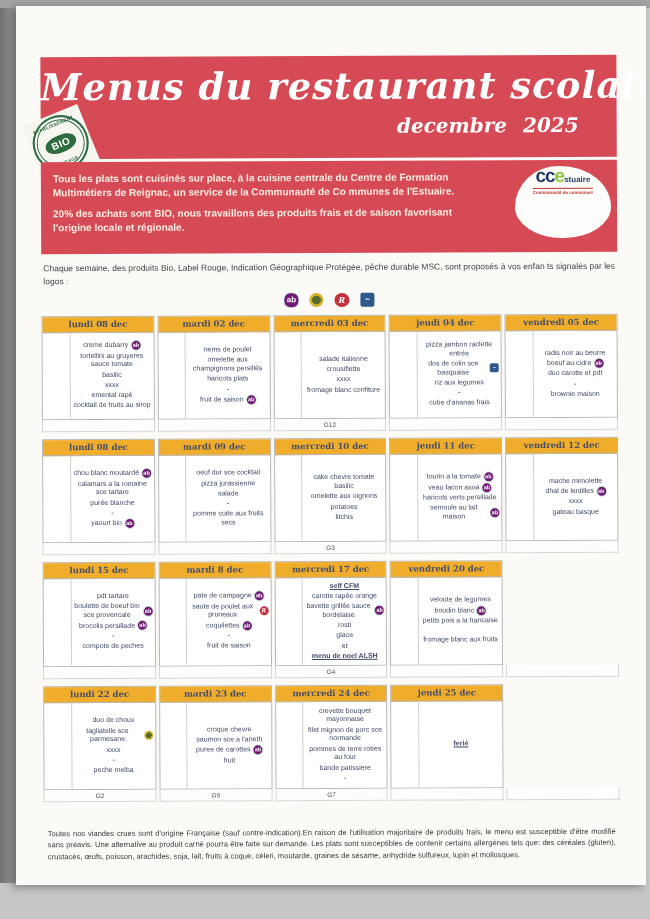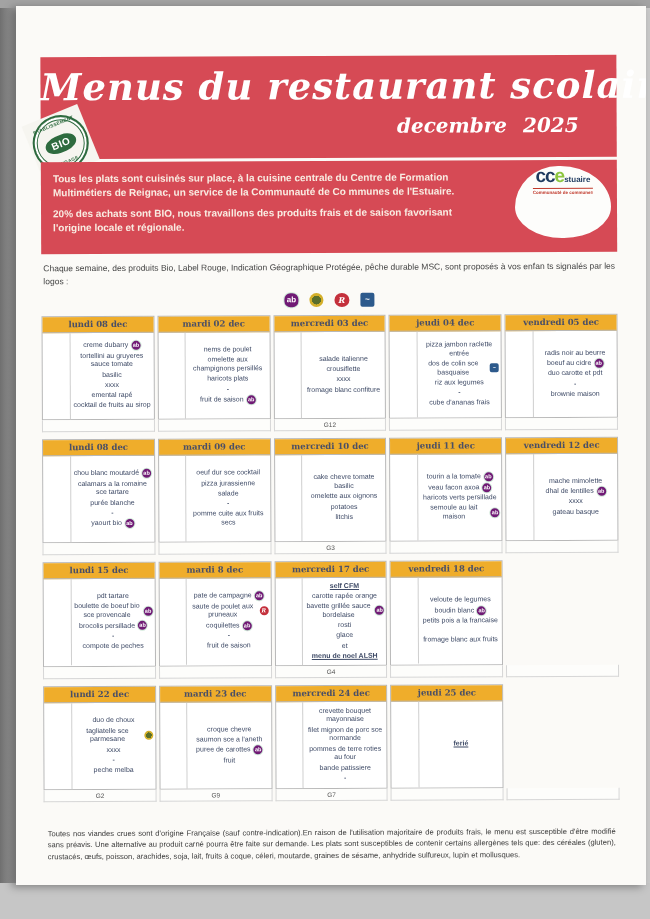--- a/index.html
+++ b/index.html
@@ -487,21 +487,21 @@
                   <div class="menu-item">
                     <span class="menu-item-text">et</span>
                   </div>
                   <div class="menu-item u">
                     <span class="menu-item-text">menu de noel ALSH</span>
                   </div>
                 </div>
               </div>
             </div>
             <div class="day">
-              <div class="day-header">vendredi 18 dec</div>
+              <div class="day-header">vendredi 20 dec</div>
               <div class="day-body">
                 <div class="day-gutter"></div>
                 <div class="menu-lines">
                   <div class="menu-item">
                     <span class="menu-item-text">veloute de legumes</span>
                   </div>
                   <div class="menu-item">
                     <span class="menu-item-text">boudin blanc</span>
                     <span class="logo ab">ab</span>
                   </div>

